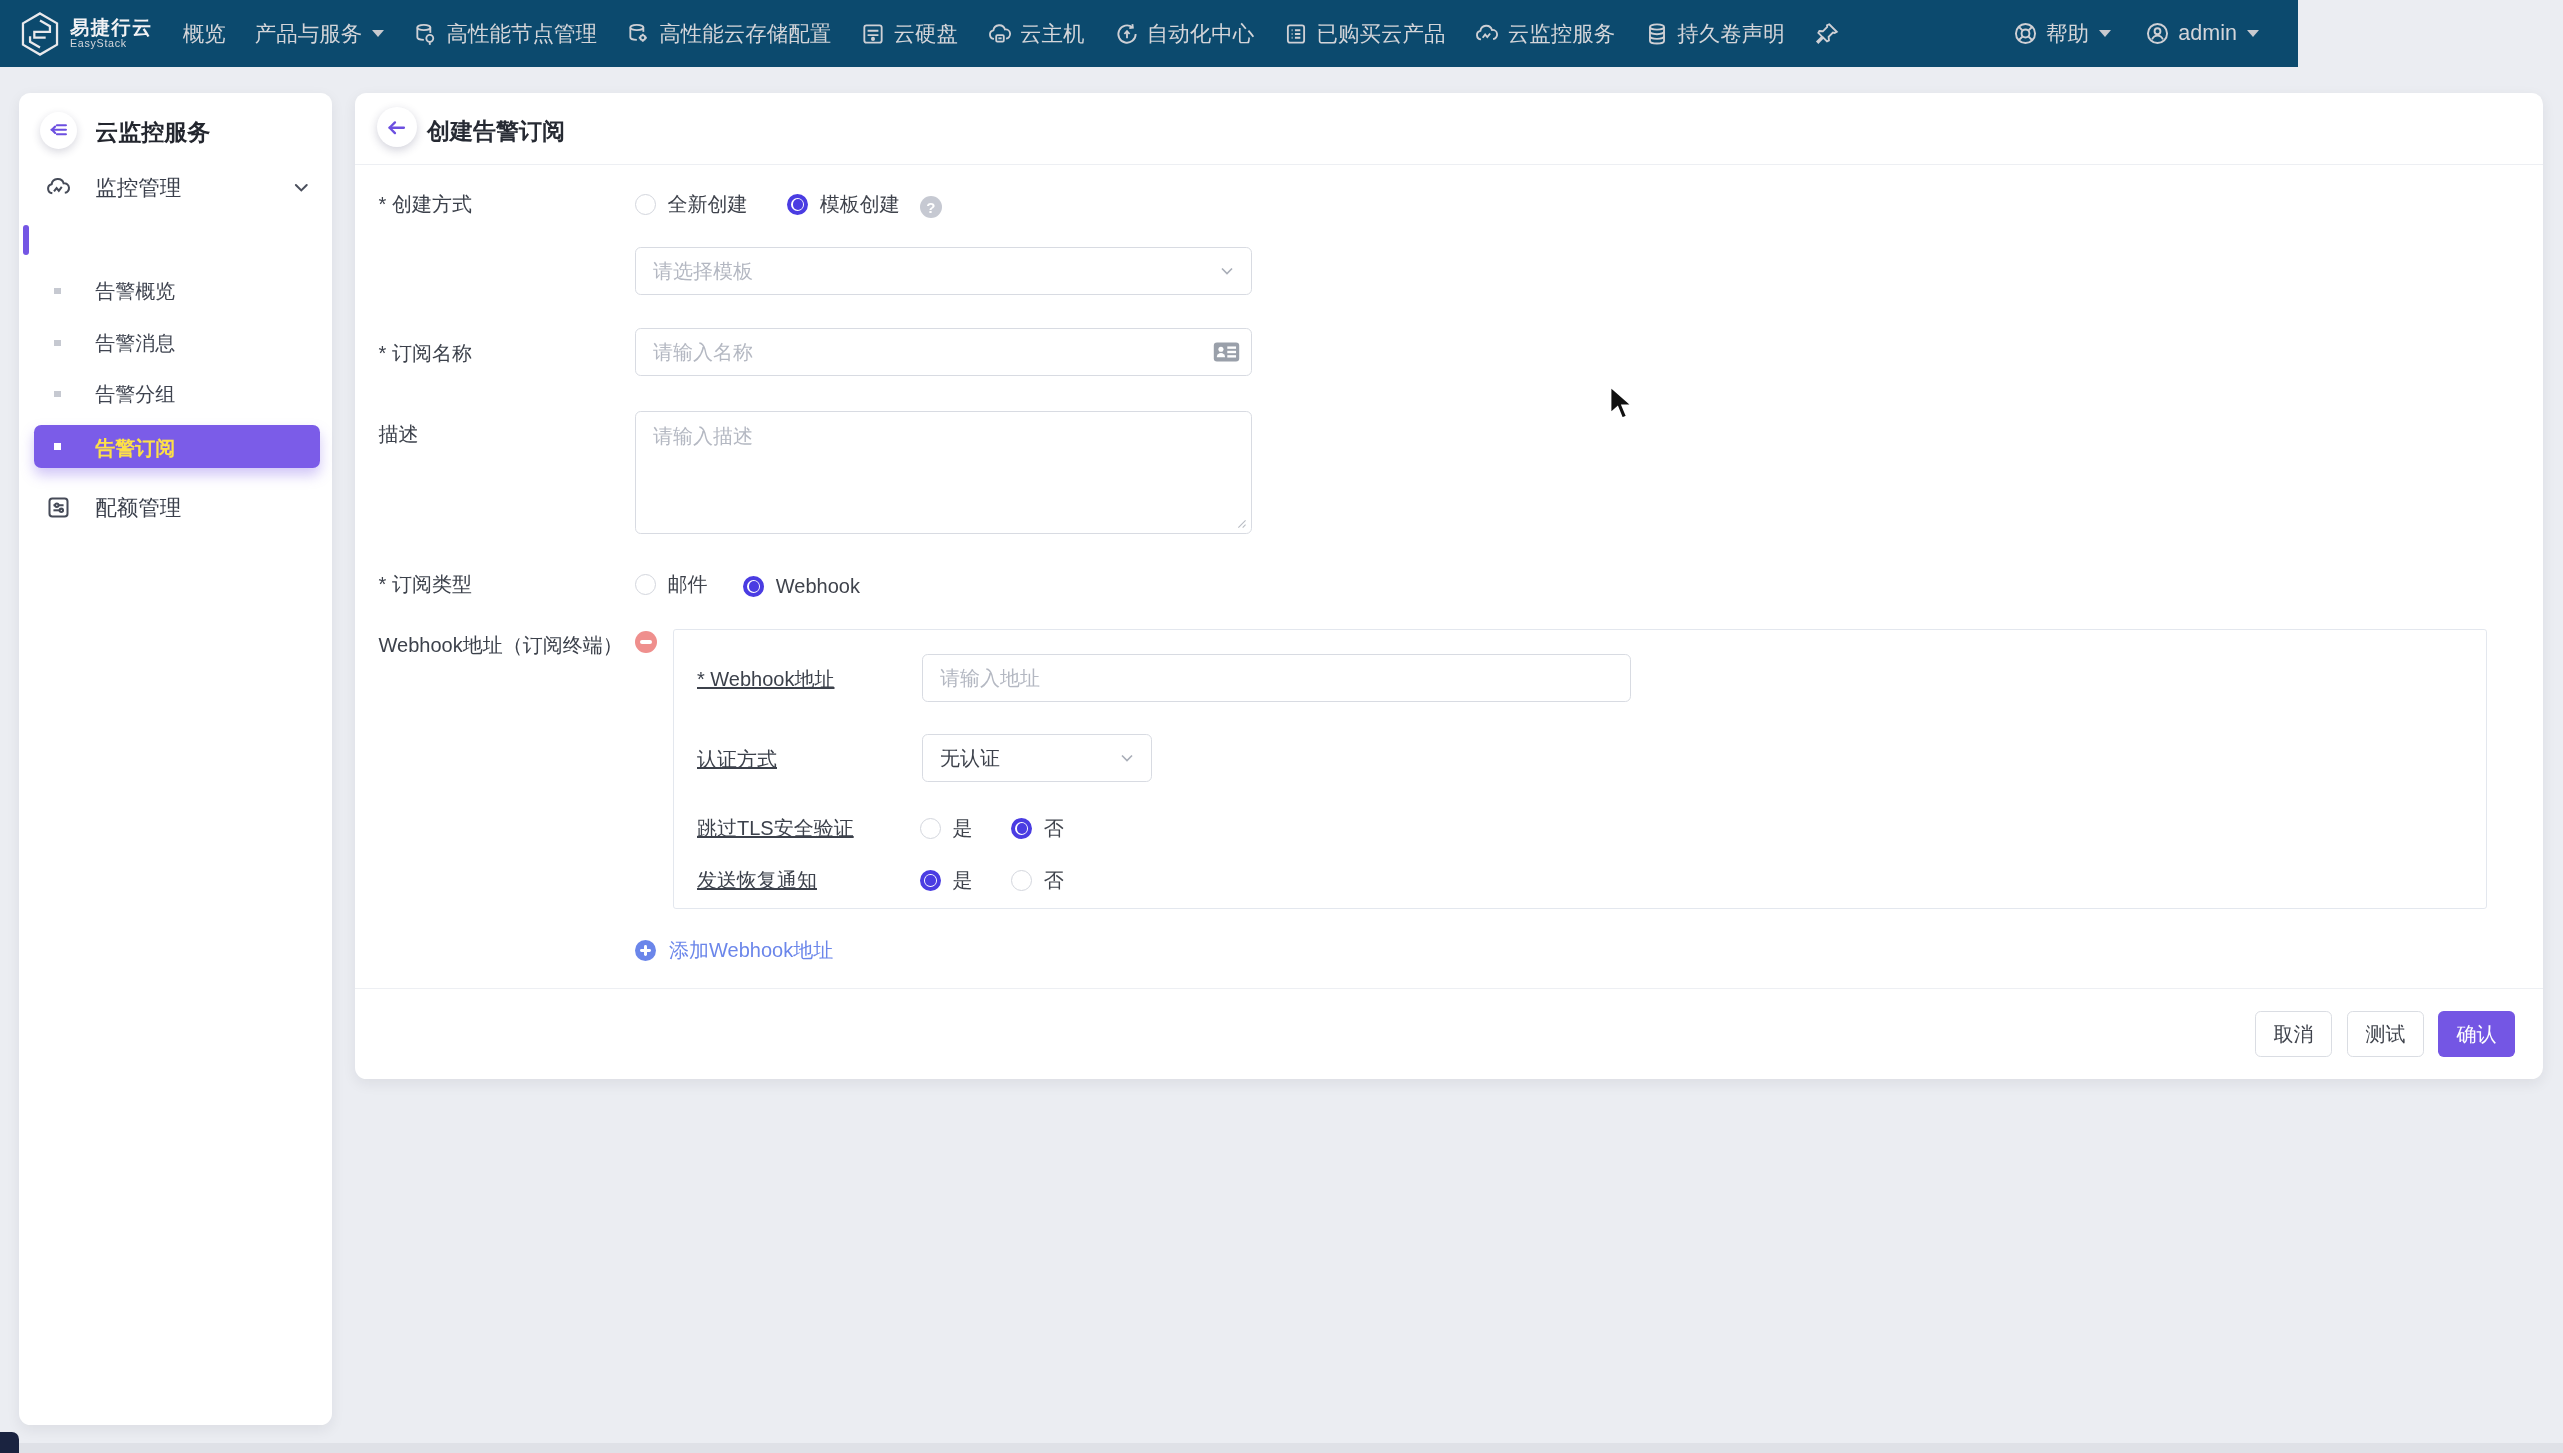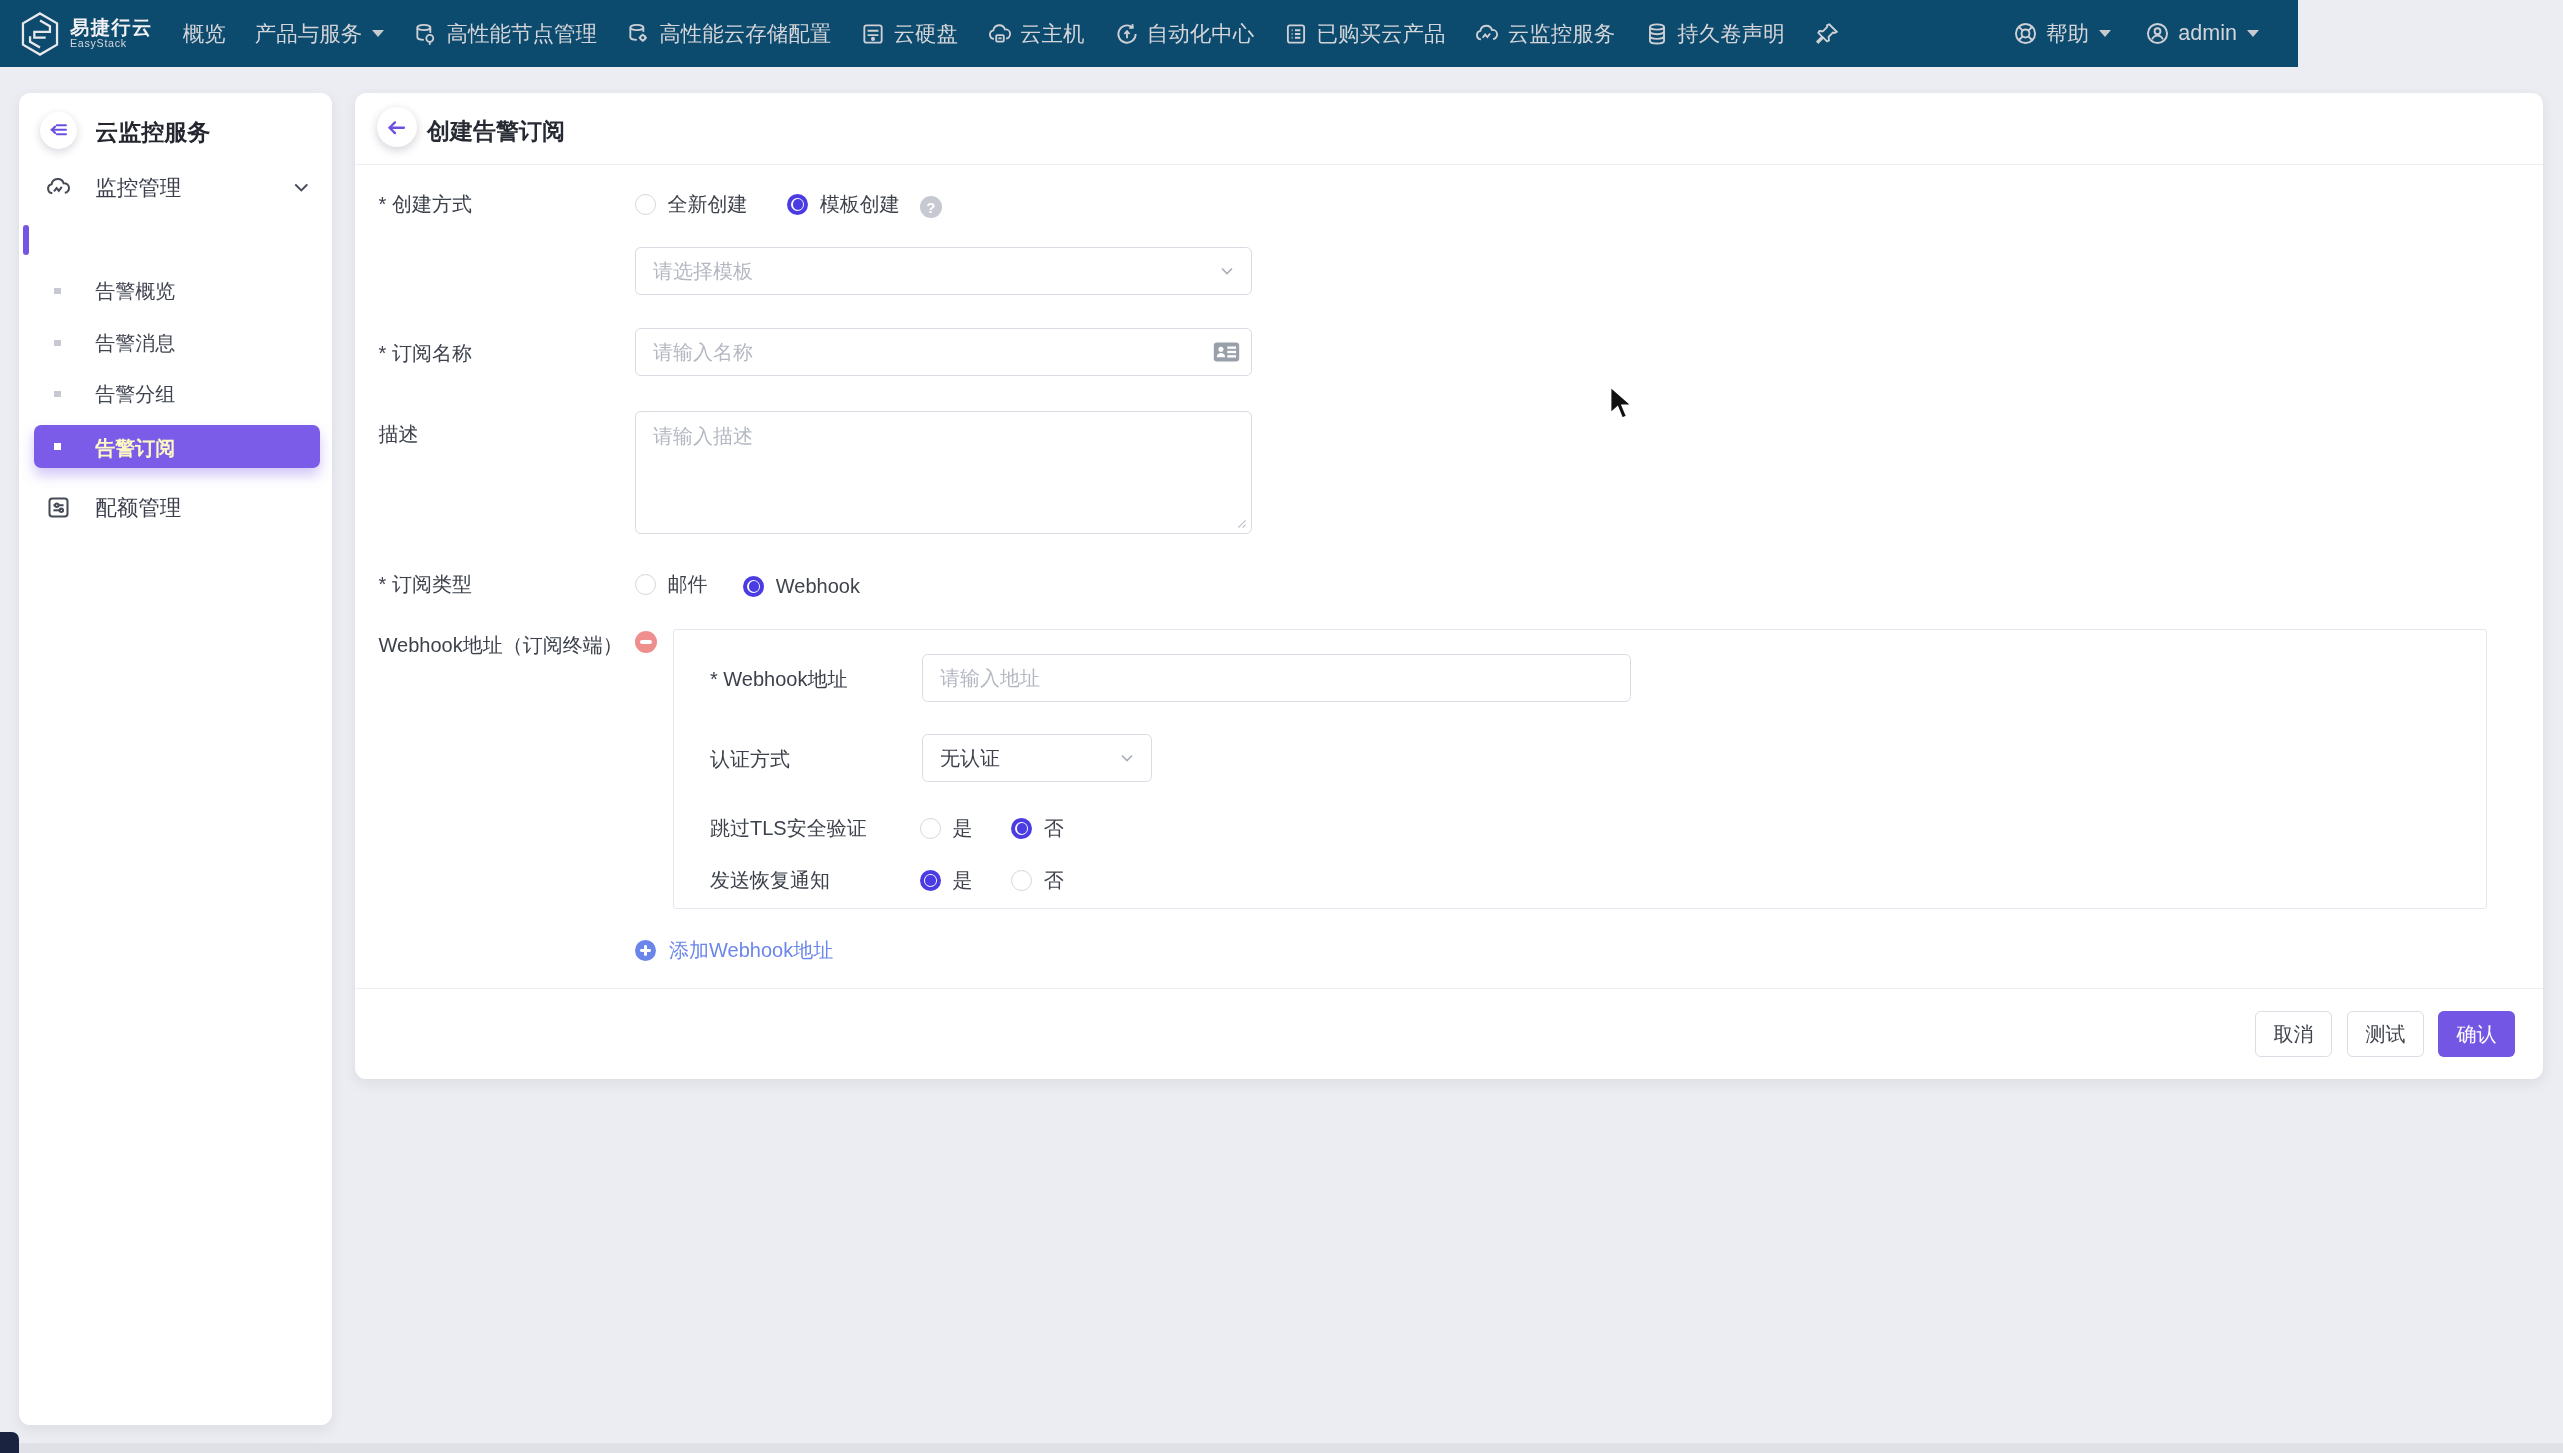--- a/index.html
+++ b/index.html
@@ -35,21 +35,21 @@
   .sb-row .chev { position:absolute; right:21.5px; }
   .active-bar { position:absolute; left:3.6px; top:132px; width:6.4px; height:30px;
     background:#7456e4; border-radius:3.6px; }
   .sb-sub { position:absolute; left:0; width:313px; height:46px; display:flex;
     align-items:center; cursor:pointer; }
   .sb-sub .bullet { position:absolute; left:35px; width:6.4px; height:6.4px; background:#c6c9d1; }
   .sb-sub .slabel { position:absolute; left:76px; font-size:20px; color:#3f4450; }
   .sb-selected { position:absolute; left:15px; top:332px; width:286px; height:43px;
     background:#7b5ce8; border-radius:7.2px; box-shadow:0 7.2px 13px rgba(124,92,232,.35); cursor:pointer; }
   .sb-selected .bullet { position:absolute; left:20px; top:18px; width:7.2px; height:7.2px; background:#fff; }
-  .sb-selected .slabel { position:absolute; left:61px; top:10px; font-size:20px; color:#fef9c3; font-weight:600; }
+  .sb-selected .slabel { position:absolute; left:61px; top:10px; font-size:20px; color:#fde047; font-weight:600; }
 
   
   .main { position:absolute; left:355px; top:93px; width:2188px; height:986px;
     background:#fff; border-radius:11.4px; box-shadow:0 4.3px 14.3px rgba(25,28,40,.07); }
   .back-btn { position:absolute; left:21.5px; top:14.3px; width:40px; height:40px; border-radius:50%;
     background:#fff; box-shadow:0 2.9px 10px rgba(40,40,80,.22); display:flex;
     align-items:center; justify-content:center; cursor:pointer; }
   .page-title { position:absolute; left:72px; top:23px; font-size:23px; font-weight:700; color:#262a33; }
   .hdr-divider { position:absolute; left:0; top:71px; width:2188px; height:1.4px; background:#edeff3; }
   .ft-divider  { position:absolute; left:0; top:895px; width:2188px; height:1.4px; background:#edeff3; }
@@ -77,21 +77,21 @@
     font-size:20px; }
   .resize-grip { position:absolute; right:4.3px; bottom:4.3px; width:13px; height:13px; cursor:nwse-resize; }
 
   .minus-btn { position:absolute; left:280px; top:538px; width:22px; height:22px; border-radius:50%;
     background:#ef8f8d; cursor:pointer; }
   .minus-btn::after { content:""; position:absolute; left:5px; top:9.3px; width:12px; height:3.6px;
     border-radius:2.1px; background:#fff; }
 
   .wh-box { position:absolute; left:318px; top:536px; width:1814px; height:280px;
     border:1.4px solid #e3e7ee; border-radius:2.9px; background:#fff; }
-  .wh-label { position:absolute; left:36px; font-size:20px; color:#3c414b; white-space:nowrap; }
+  .wh-label { position:absolute; left:23px; font-size:20px; color:#3c414b; white-space:nowrap;text-decoration:underline; }
 
   .add-link { position:absolute; left:280px; top:844px; display:flex; align-items:center;
     gap:13px; cursor:pointer; }
   .plus-btn { width:21px; height:21px; border-radius:50%; background:#6b86ea; position:relative; }
   .plus-btn::before, .plus-btn::after { content:""; position:absolute; background:#fff; border-radius:1.4px; }
   .plus-btn::before { left:5px; top:8.6px; width:10.7px; height:3.6px; }
   .plus-btn::after  { left:8.6px; top:5px; width:3.6px; height:10.7px; }
   .add-link .ltext { font-size:20px; color:#6b86ea; }
 
   .btn { position:absolute; top:918px; width:77px; height:46px; border-radius:5.7px;

